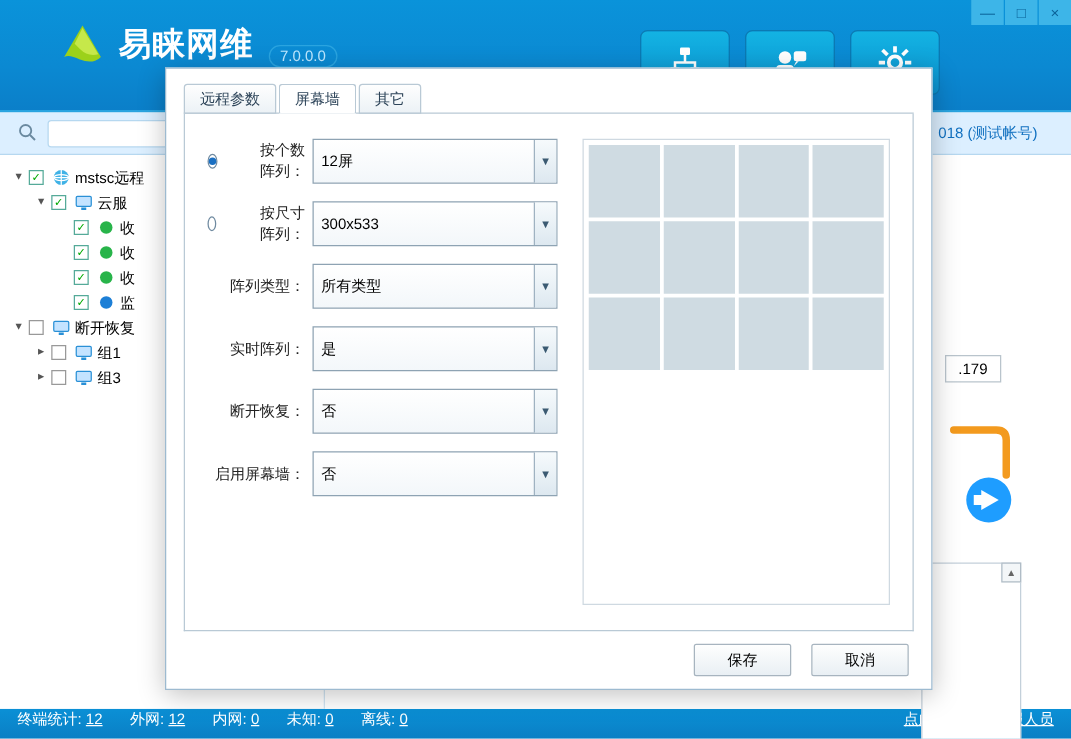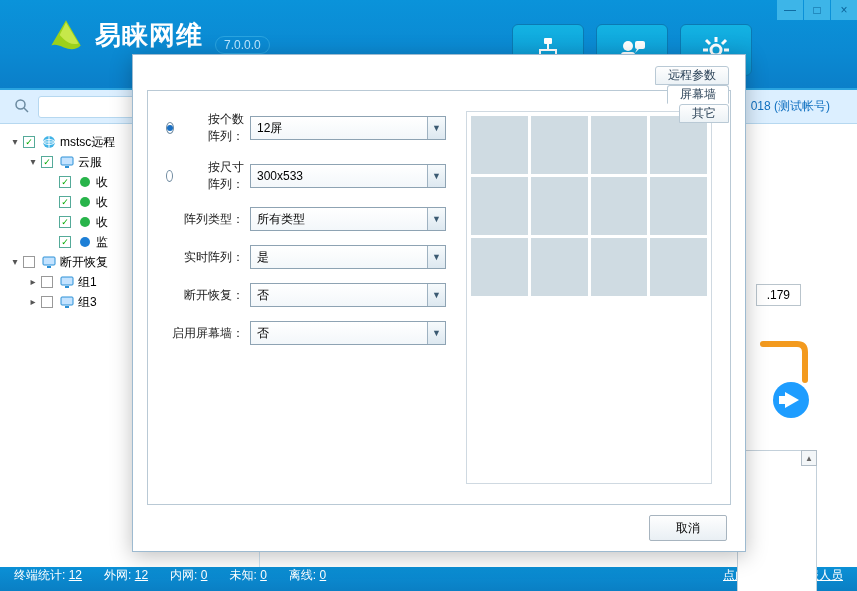--- a/index.html
+++ b/index.html
@@ -48,33 +48,33 @@
 .statusbar .val { text-decoration: underline; }
 .statusbar .contact { margin-left: auto; text-decoration: underline; cursor: pointer; }
 
 
 .modal-backdrop { position: absolute; inset: 0; }
 .modal { position: absolute; left: 132px; top: 54px; width: 614px; height: 498px; background: #fff; border: 1px solid #9dbad0; box-shadow: 0 4px 20px rgba(0,0,0,.25); display:flex; flex-direction:column; }
 .modal-title { height: 28px; background: linear-gradient(180deg, #f6fbff, #e6f1fa); border-bottom: 1px solid #cddff0; padding: 0 10px; display:flex; align-items:center; font-size:12px; color:#2c4860; }
 .modal-body { flex:1; padding: 10px 14px 0 14px; display:flex; flex-direction:column; }
 
 
-.tabs { display:flex; align-items:flex-end; height: 26px; border-bottom:1px solid #b9c9d5;flex-direction:column; }
+.tabs { display:flex; align-items:flex-end; height: 26px; border-bottom:1px solid #b9c9d5; }
 .tab { height: 24px; padding: 0 12px; border:1px solid #b9c9d5; background: linear-gradient(180deg,#fefefe,#ecf2f6); margin-right: 2px; border-bottom: 1px solid #b9c9d5; border-top-left-radius:3px; border-top-right-radius:3px; display:flex; align-items:center; font-size:12px; color:#2c4358; cursor:pointer; position:relative; top:1px; }
 .tab.active { background:#fff; border-bottom:1px solid #fff; font-weight:400; }
 
 .panel { flex:1; border-left:1px solid #b9c9d5; border-right:1px solid #b9c9d5; border-bottom:1px solid #b9c9d5; padding: 20px 18px; display:flex; gap: 20px; }
 
 
 .form { flex: 0 0 280px; display:flex; flex-direction:column; gap: 14px; }
 .form-row { display:flex; align-items:center; }
 .form-row .lbl { width: 84px; text-align:right; padding-right: 6px; font-size:12px; color:#222; display:flex; align-items:center; justify-content:flex-end;gap:28px; }
 .radio { width:12px; height:12px; border:1px solid #6f8aa0; border-radius:50%; margin-right:6px; display:inline-flex; align-items:center; justify-content:center; background:#fff; }
 .radio.checked::after { content:""; width:6px; height:6px; border-radius:50%; background:#1a6fc2; }
-.sel, .txt { flex:1; height: 24px; border:1px solid #8ea3b3; background:linear-gradient(180deg,#fff,#f3f7fa); font-size:12px; padding: 0 6px; display:flex; align-items:center; position:relative; }
+.sel, .txt { flex:1; height: 36px; border:1px solid #8ea3b3; background:linear-gradient(180deg,#fff,#f3f7fa); font-size:12px; padding: 0 6px; display:flex; align-items:center; position:relative; }
 .sel .caret { position:absolute; right:0; top:0; bottom:0; width:18px; border-left:1px solid #9fb2c1; background:linear-gradient(180deg,#f6fafc,#dde8f0); display:flex; align-items:center; justify-content:center; font-size:9px; color:#3b5a72; }
 
 
 .preview { flex:1; border:1px solid #cfd9e1; background:#fff; padding:4px; }
 .grid { width:100%; height:180px; display:grid; grid-template-columns: repeat(4,1fr); grid-template-rows: repeat(3,1fr); gap:3px; }
 .cell { background:#cfdbe2; }
 
 
 .modal-footer { height: 46px; display:flex; align-items:center; justify-content:flex-end; gap: 16px; padding: 0 18px; border-top: 0; }
 .btn { width: 78px; height: 26px; border:1px solid #a7b4bf; background:linear-gradient(180deg,#fefefe,#e9eff4); border-radius:2px; font-size:12px; cursor:pointer; }
@@ -340,17 +340,18 @@
                 <div class="cell"></div>
               <div class="cell"></div>
                 <div class="cell"></div>
                 <div class="cell"></div>
                 <div class="cell"></div>
             </div>
           </div>
         </div>
       </div>
       <div class="modal-footer">
+        <button class="btn">保存</button>
         <button class="btn">取消</button>
       </div>
     </div>
   </div>
 </div>
 
 </body></html>

